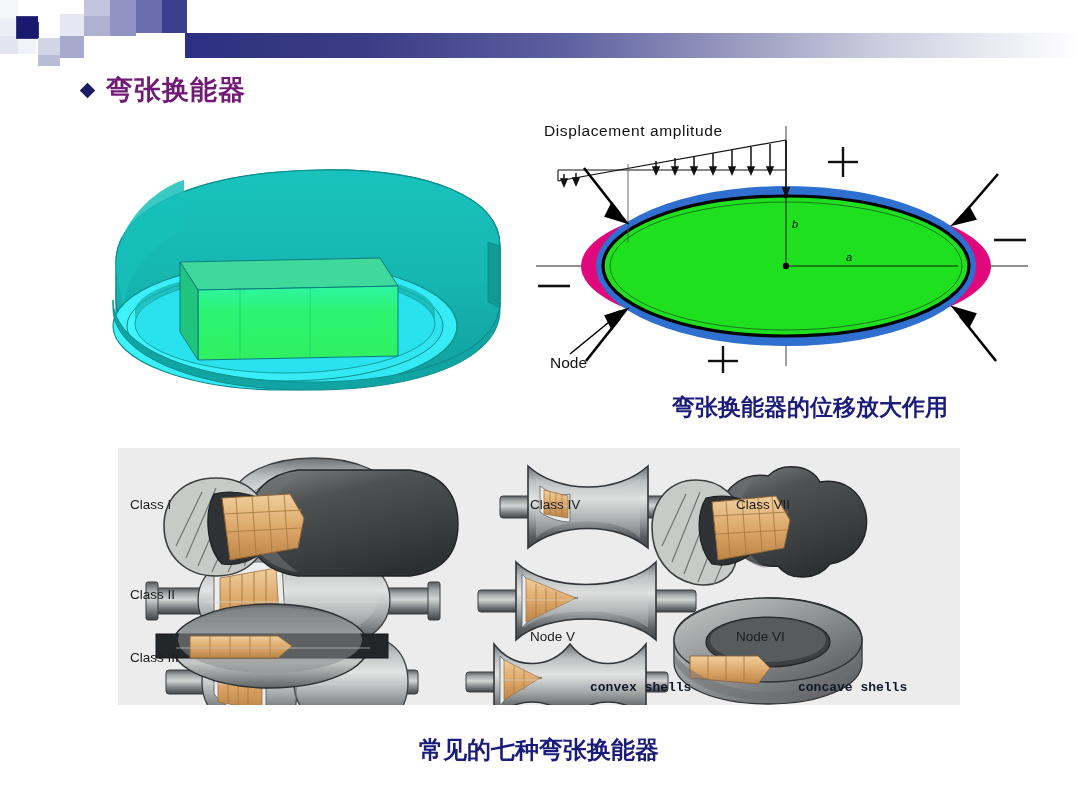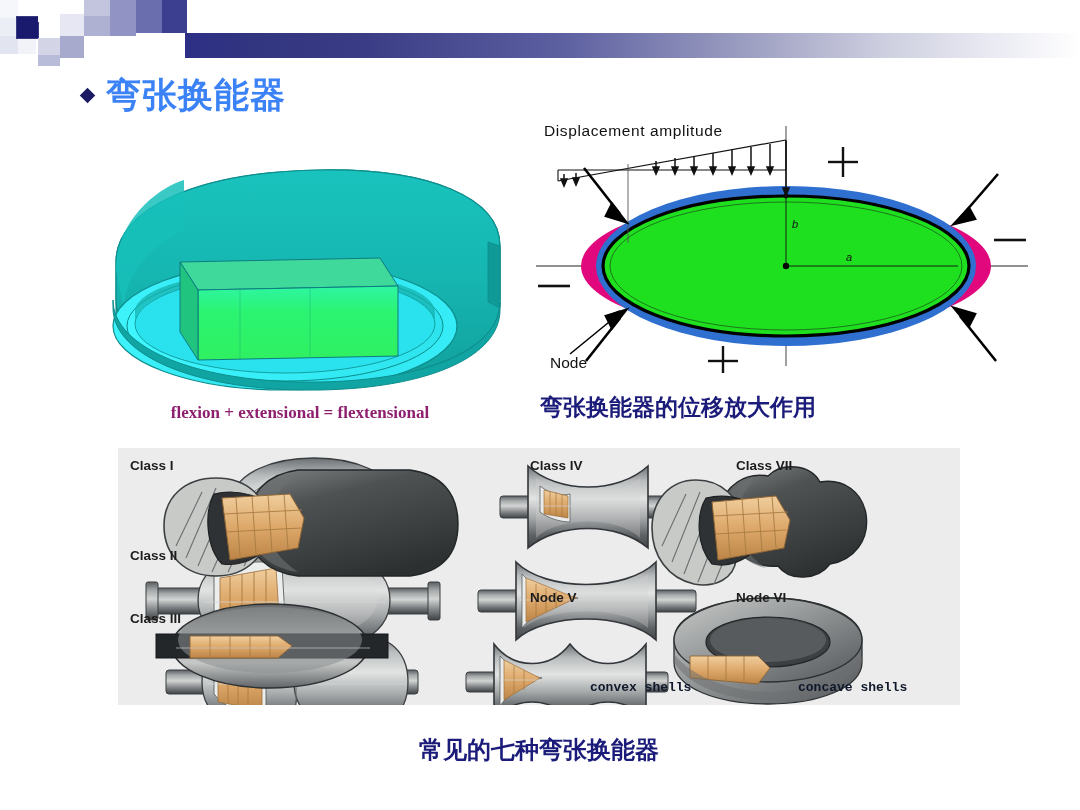--- a/index.html
+++ b/index.html
@@ -46,23 +46,23 @@
     align-items: center;
     gap: 13px;
   }
   .bullet-diamond {
     width: 11px; height: 11px;
     background: #1b1b64;
     transform: rotate(45deg);
   }
   .title-text {
     font-family: "DejaVu Sans", "Liberation Sans", sans-serif;
-    font-size: 35px;
+    font-size: 27px;
     font-weight: bold;
-    color: #3b82f6;
+    color: #701a75;
     letter-spacing: 1px;
     white-space: nowrap;
   }
 
   
   .fig1 { position: absolute; left: 80px; top: 150px; width: 440px; height: 260px; }
   .cap1 {
     position: absolute;
     left: 80px; top: 403px;
     width: 440px;
@@ -71,45 +71,46 @@
     font-weight: bold;
     font-size: 17px;
     color: #8e1f6e;
     white-space: nowrap;
   }
 
   
   .fig2 { position: absolute; left: 528px; top: 118px; width: 522px; height: 255px; }
   .cap2 {
     position: absolute;
-    left: 540px; top: 392px;
+    left: 580px; top: 392px;
     width: 460px;
-    text-align: left;
+    text-align: center;
     font-family: "DejaVu Sans", "Liberation Sans", sans-serif;
     font-weight: bold;
     font-size: 23px;
     color: #1b1b7a;
     white-space: nowrap;
   }
 
   
   .panel {
     position: absolute;
     left: 118px; top: 448px;
     width: 842px; height: 257px;
     background: #ececec;
     overflow: hidden;
   }
   .cls-label {
     position: absolute;
     font-family: "Liberation Sans", "DejaVu Sans", sans-serif;
-    font-weight: bold;
+    font-weight: normal;
     font-size: 13.5px;
     color: #1c1c1c;
     white-space: nowrap;
+    margin-top: 39px;
   }
   .shell-label {
     position: absolute;
     font-family: Liberation Mono, monospace;
     font-weight: bold;
     font-size: 13px;
     color: #0f172a;
     white-space: nowrap;
   }
   .cap3 {
@@ -221,21 +222,20 @@
       <line x1="160" y1="139" x2="160" y2="209" stroke="#0e8d72" stroke-width="0.6" opacity="0.5"></line>
       <line x1="230" y1="138" x2="230" y2="208" stroke="#0e8d72" stroke-width="0.6" opacity="0.5"></line>
 
       <path d="M 33,150 C 33,198 118,234 240,232 C 350,230 420,198 420,152
                L 420,160 C 420,206 350,238 240,240 C 118,242 33,206 33,158 Z" fill="#10a5a2" stroke="#0d8d8c" stroke-width="1"></path>
 
       <path d="M 408,92 L 420,96 L 420,158 L 408,152 Z" fill="#0f9a98" stroke="#0d8d8c" stroke-width="0.8"></path>
     </svg>
   </div>
 
-  <div class="cap1">flexion  +  extensional  =  flextensional</div>
 
   <div class="fig2">
     <svg width="522" height="255" viewBox="0 0 522 255">
 
       <line x1="8" y1="148" x2="500" y2="148" stroke="#222" stroke-width="1.1"></line>
       <line x1="258" y1="8" x2="258" y2="248" stroke="#555" stroke-width="1.1"></line>
 
       <ellipse cx="258" cy="148" rx="205" ry="68" fill="#e0087c"></ellipse>
 
       <ellipse cx="258" cy="148" rx="190" ry="80" fill="#2e6fd0"></ellipse>

